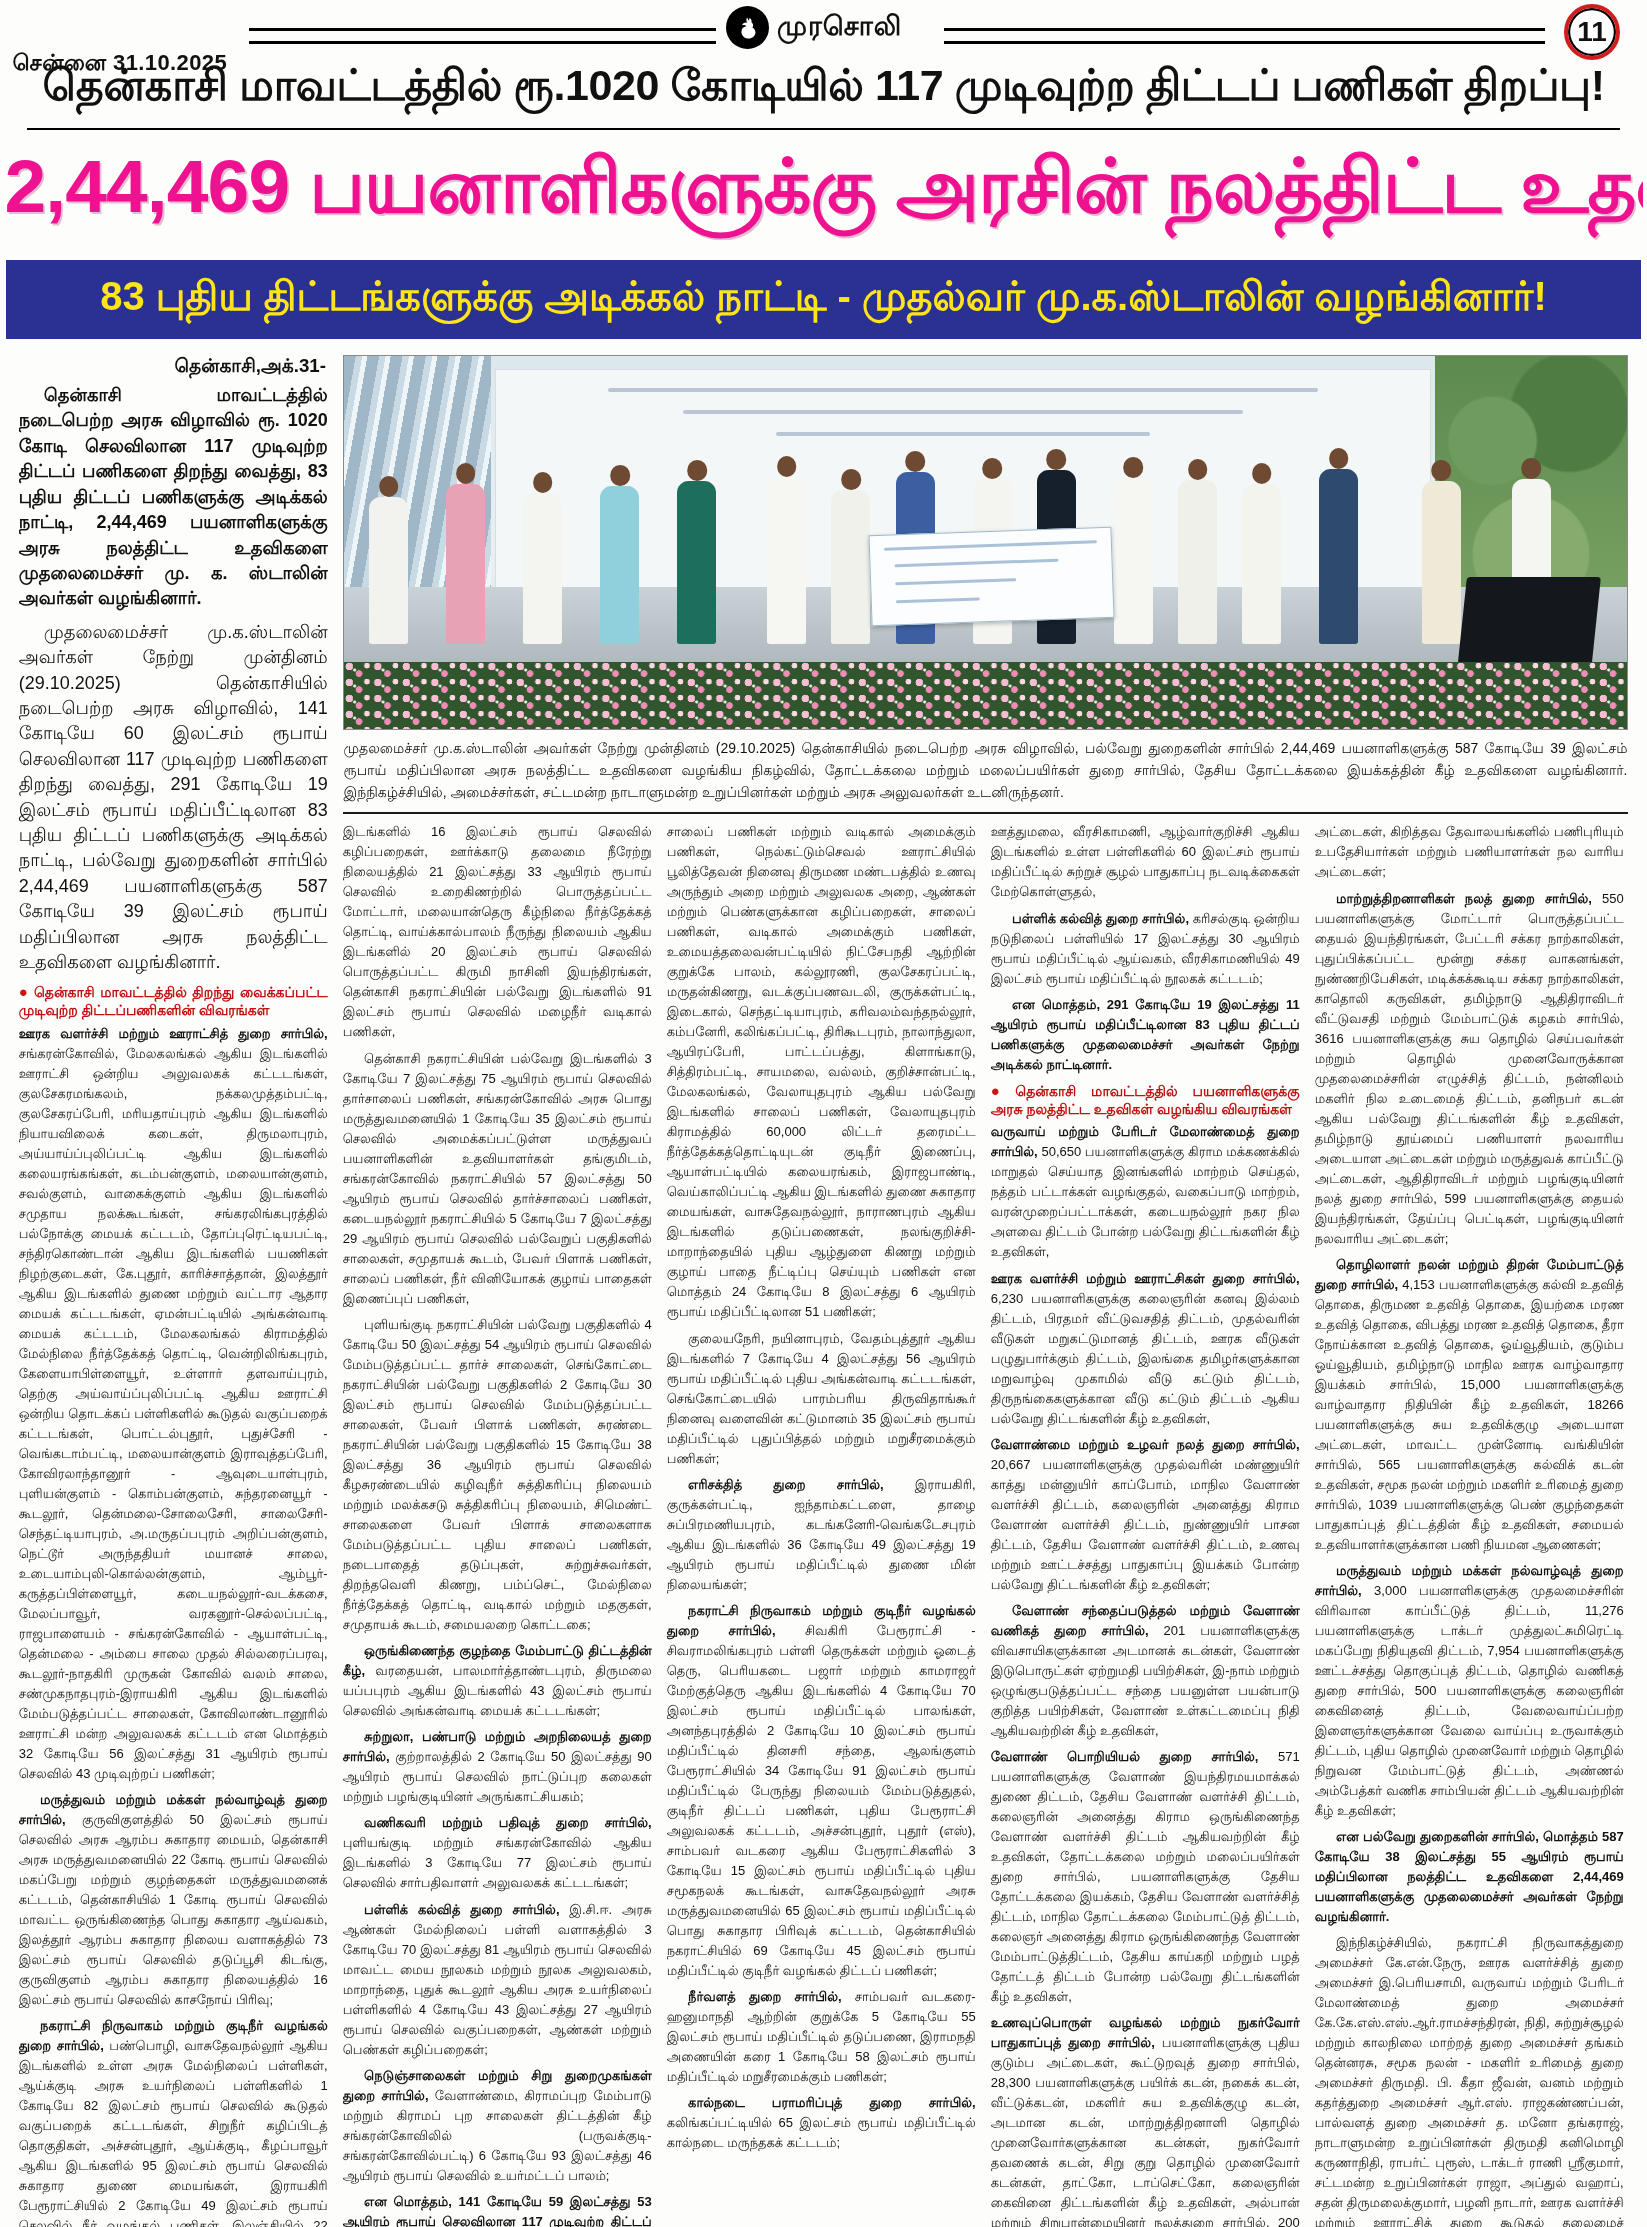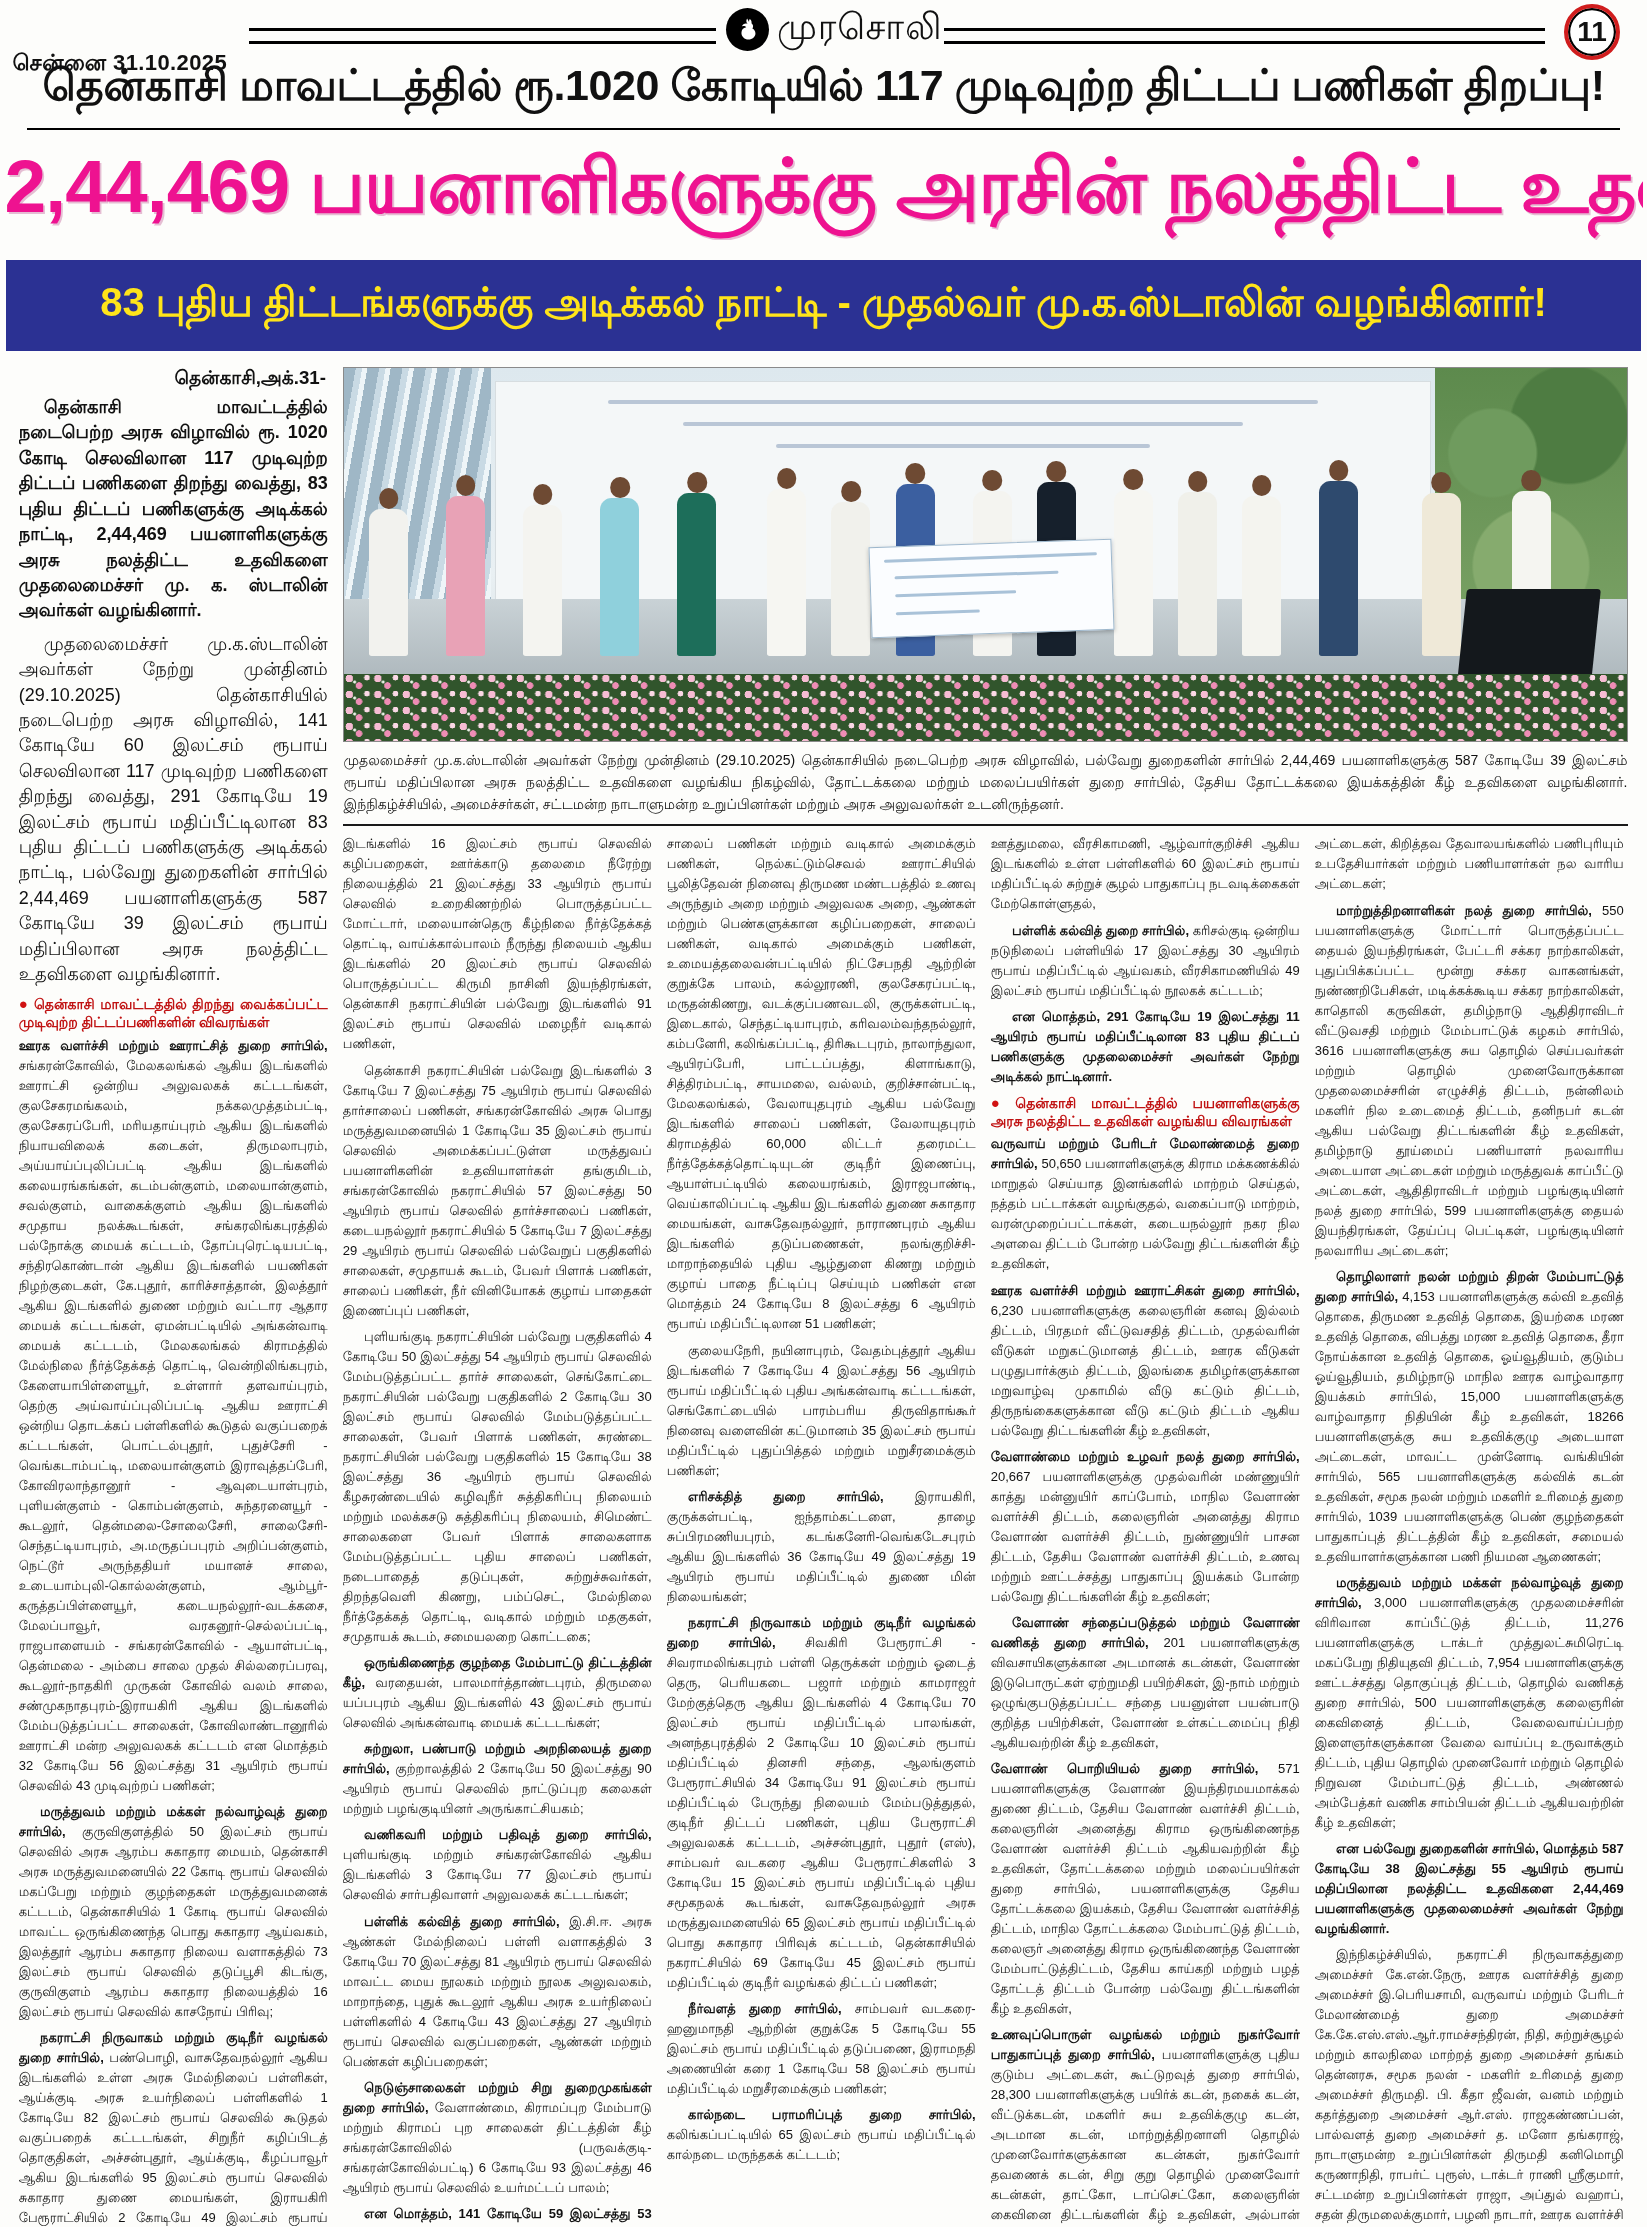--- a/index.html
+++ b/index.html
@@ -8,32 +8,32 @@
   
   .hdr{position:relative;height:53px;}
   .hdr-date{position:absolute;left:12.5px;top:13.4px;font-size:22px;font-weight:bold;letter-spacing:0.4px;margin-top:37px;}
   .hdr-rule{position:absolute;top:28px;height:9.8px;
             border-top:3.1px solid #000;border-bottom:3.1px solid #000;}
   .hdr-rule.left{left:249px;right:931px;}
   .hdr-rule.right{left:944px;right:102px;}
   .masthead{position:absolute;left:726px;top:6.2px;display:flex;align-items:center;gap:8px;}
   .logo{width:43px;height:43px;border-radius:50%;background:#000;display:flex;align-items:center;justify-content:center;}
   .logo svg{width:28px;height:28px;}
-  .masthead-title{font-size:36px;font-weight:normal;letter-spacing:0.9px;}
+  .masthead-title{font-size:27px;font-weight:bold;letter-spacing:0.9px;}
   .pageno{position:absolute;right:27px;top:3.6px;width:48px;height:48px;border-radius:50%;
           border:4.5px solid #d01d1d;box-shadow:inset 0 0 0 2.2px #000;background:#fff;
           display:flex;align-items:center;justify-content:center;font-size:28px;font-weight:bold;}
   
   .h-main{margin:8px 13.4px 0;text-align:center;font-size:43px;font-weight:bold;letter-spacing:-0.4px;
           white-space:nowrap;overflow:hidden;}
   .h-rule{margin:11.6px 27px 0;border-top:2.7px solid #000;}
   .h-mag{margin:13.4px 4.5px 0;text-align:center;font-size:75px;font-weight:bold;color:#ee1290;
          white-space:nowrap;overflow:hidden;letter-spacing:-0.9px;
          text-shadow:1.8px 1.8px 0 rgba(160,0,90,.25);}
-  .banner{margin:19.6px 6.2px 0;background:#2b3193;height:91px;display:flex;align-items:center;justify-content:center;}
+  .banner{margin:19.6px 6.2px 0;background:#2b3193;height:79px;display:flex;align-items:center;justify-content:center;}
   .banner-text{color:#ffe41a;font-size:40px;font-weight:bold;white-space:nowrap;overflow:hidden;padding:0 9px;}
   
   .main{display:flex;gap:15px;margin:16px 18.7px 0;height:2219px;overflow:hidden;}
   .col{width:309px;flex:0 0 309px;overflow:hidden;}
   .col-1{height:100%;}
   .rightwrap{flex:1;display:flex;flex-direction:column;overflow:hidden;}
   
   .intro-date{font-size:18.7px;font-weight:bold;text-align:right;margin:0 1.8px 4.5px 0;}
   .intro p{font-size:18px;line-height:25.4px;text-align:justify;margin:0 0 8px;text-indent:25px;}
   .intro p.b{font-weight:bold;}

